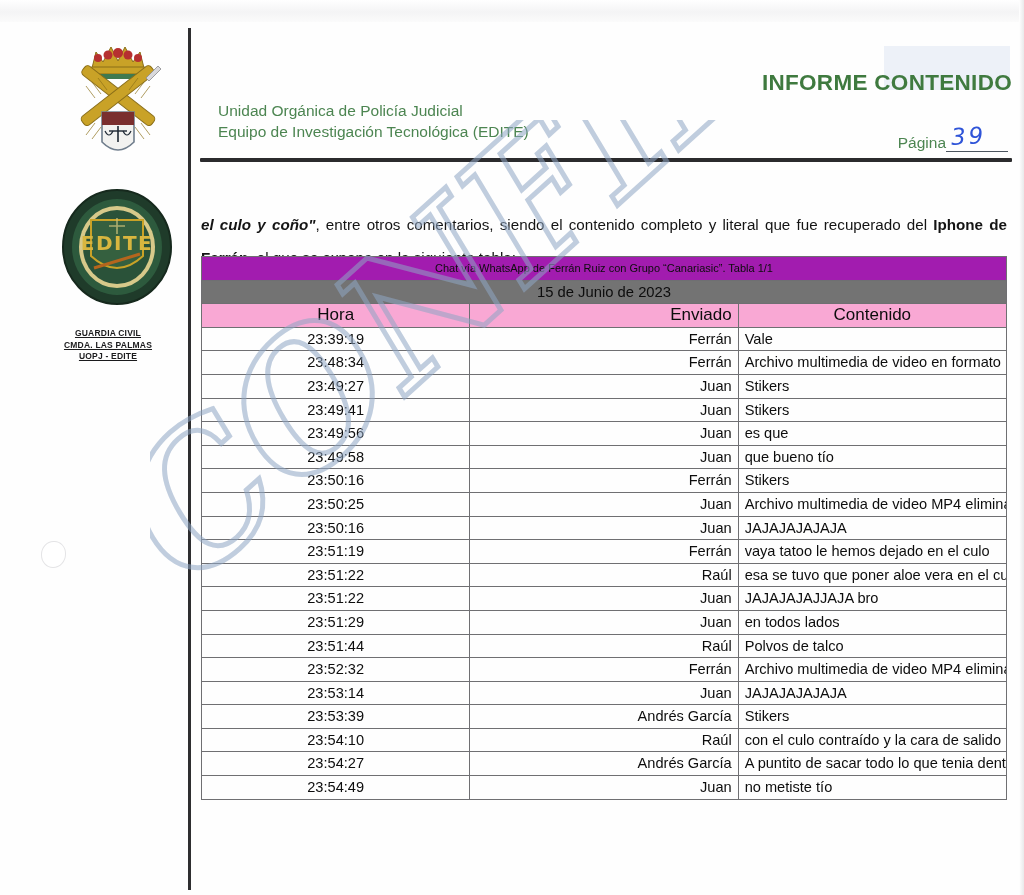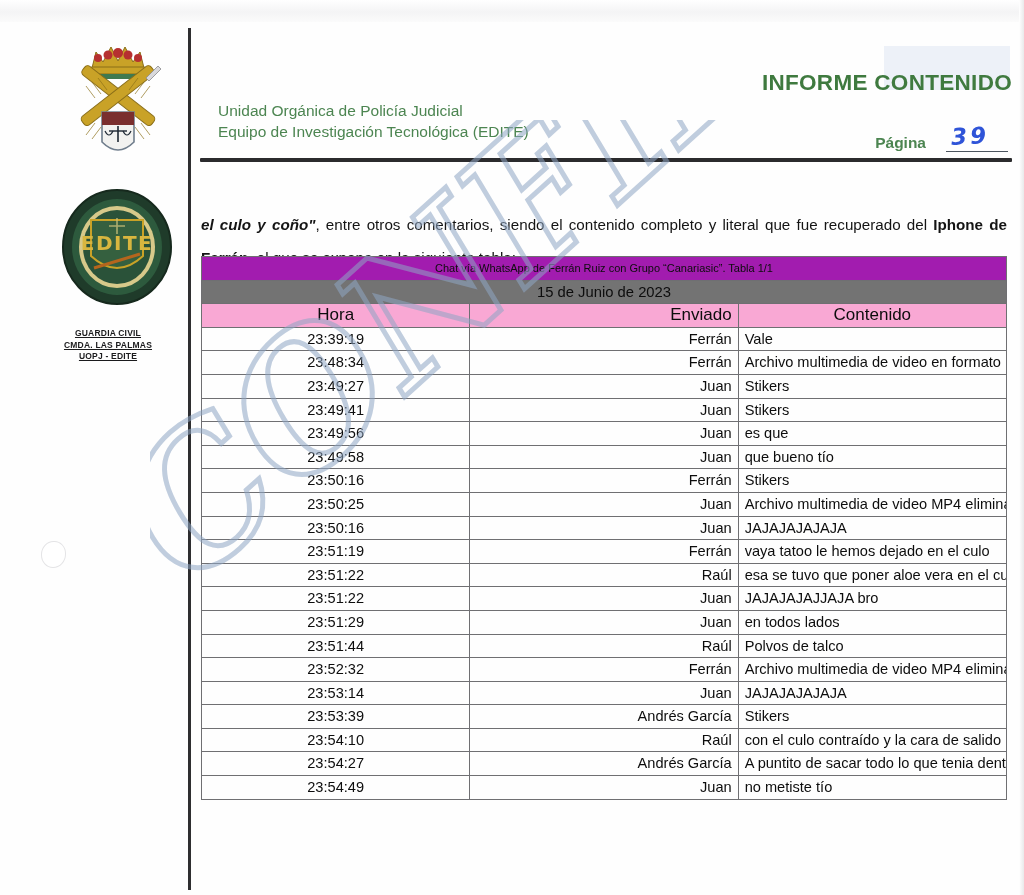--- a/index.html
+++ b/index.html
@@ -109,22 +109,21 @@
     font-size: 15.5px;
     color: #4c8551;
     line-height: 21px;
     padding-left: 18px;
   }
   .pagina-wrap {
     position: absolute;
     right: 4px; top: 62px;
     display: flex;
     align-items: flex-end;
-    gap: 20px;
-    font-weight: bold;
+    gap: 0;
   }
   .pagina-label {
     font-size: 15.5px;
     color: #4c8551;
   }
   .pagina-rule {
     width: 62px;
     border-bottom: 1.6px solid #4c5560;
     height: 19px;
     position: relative;

